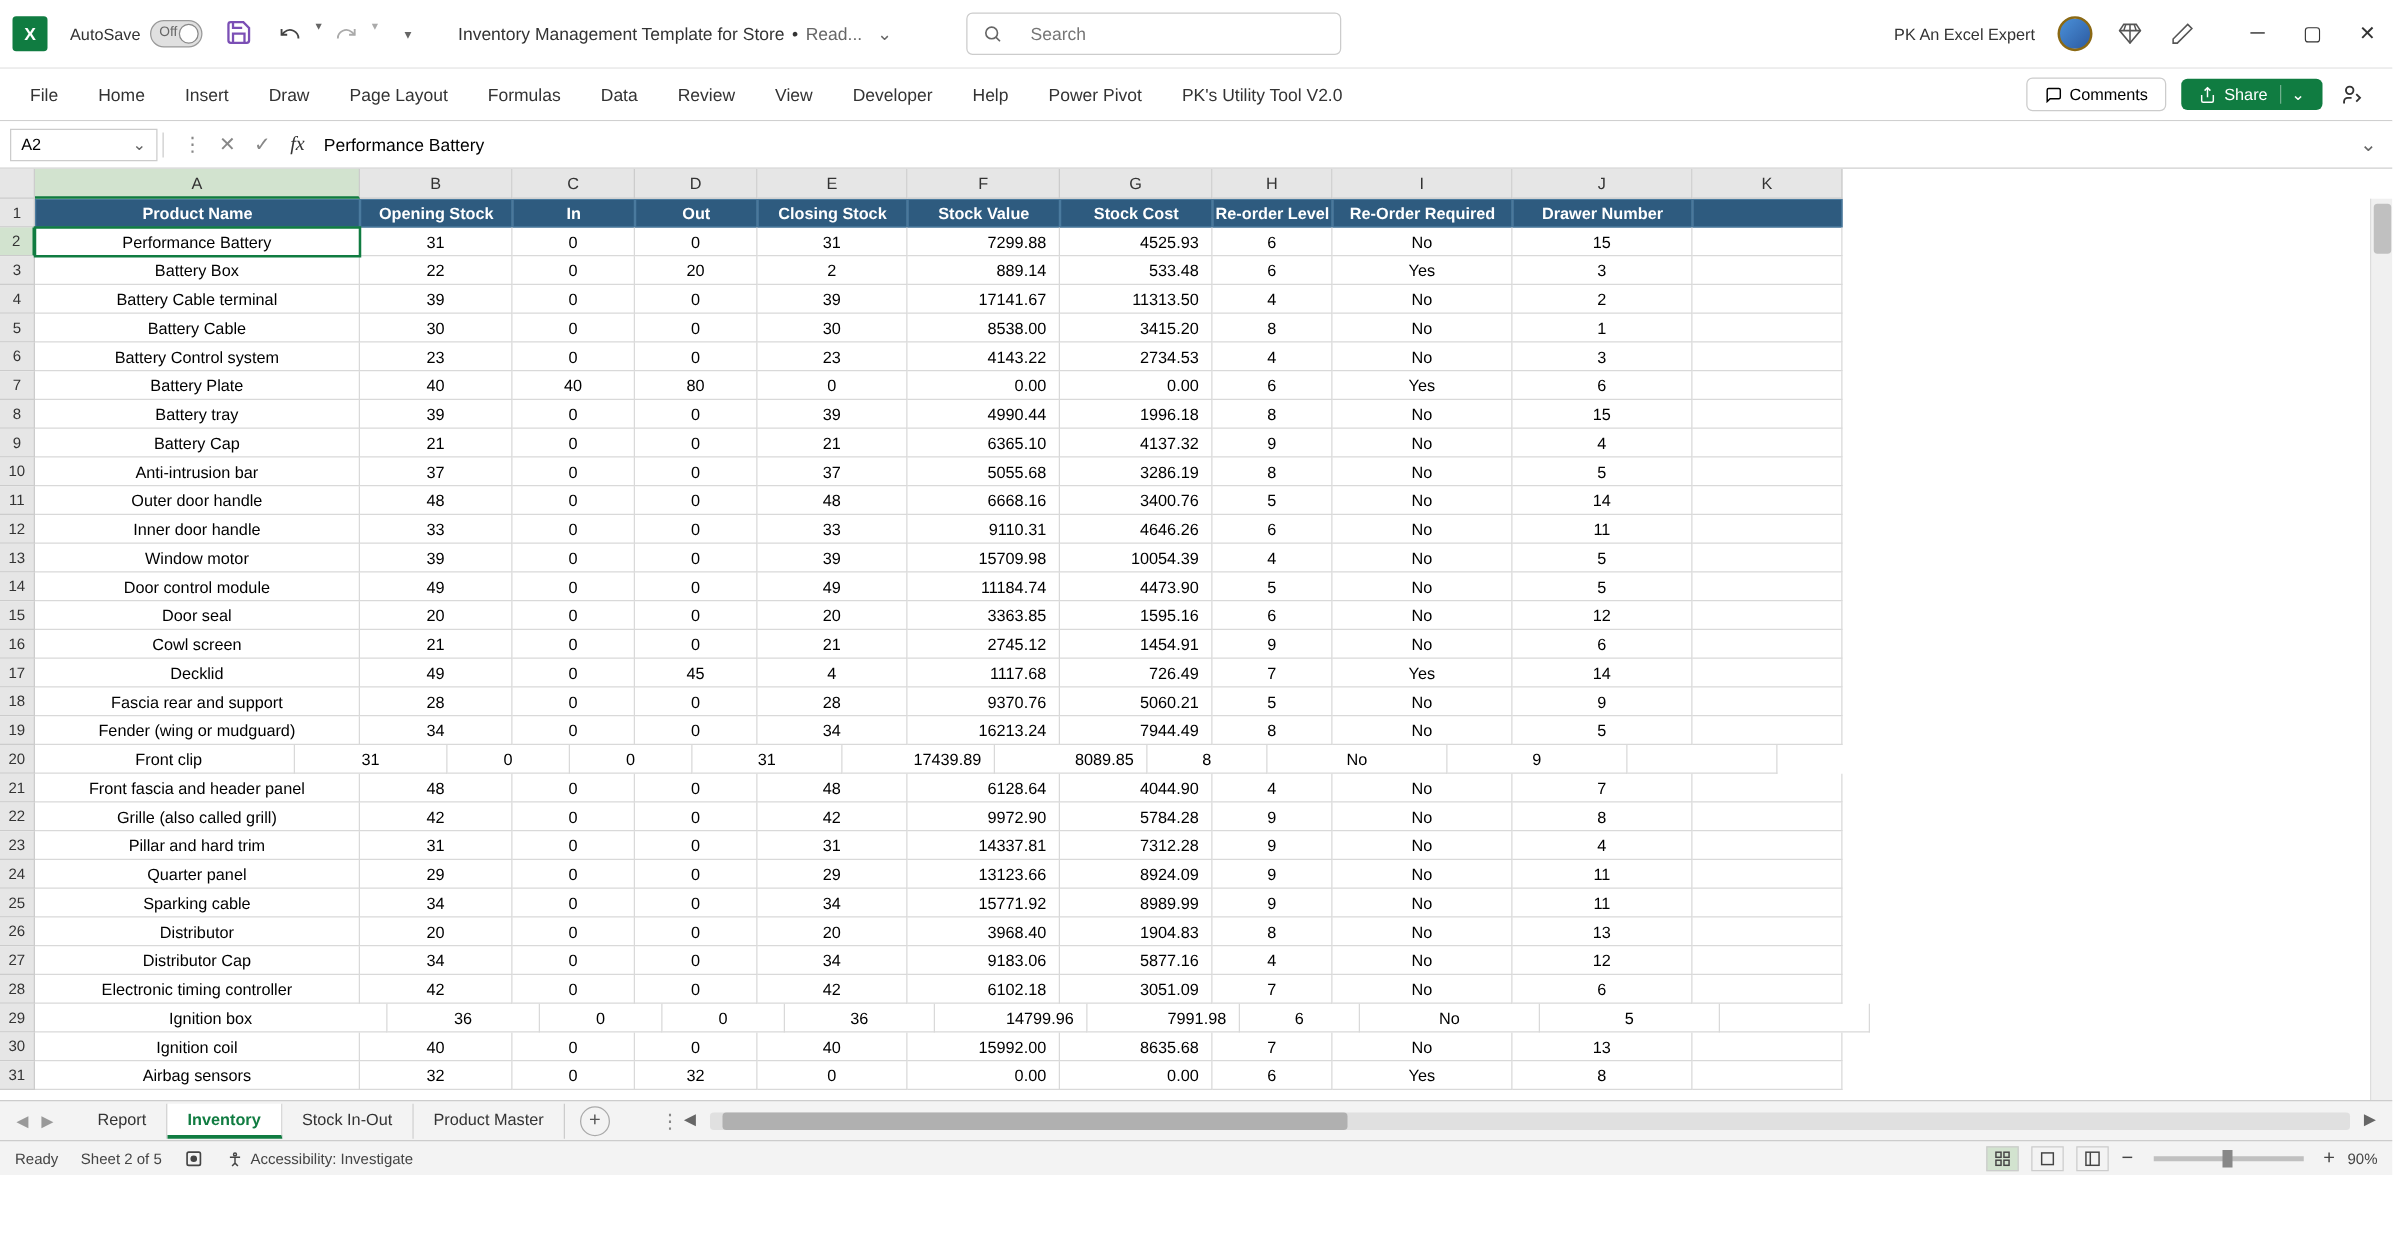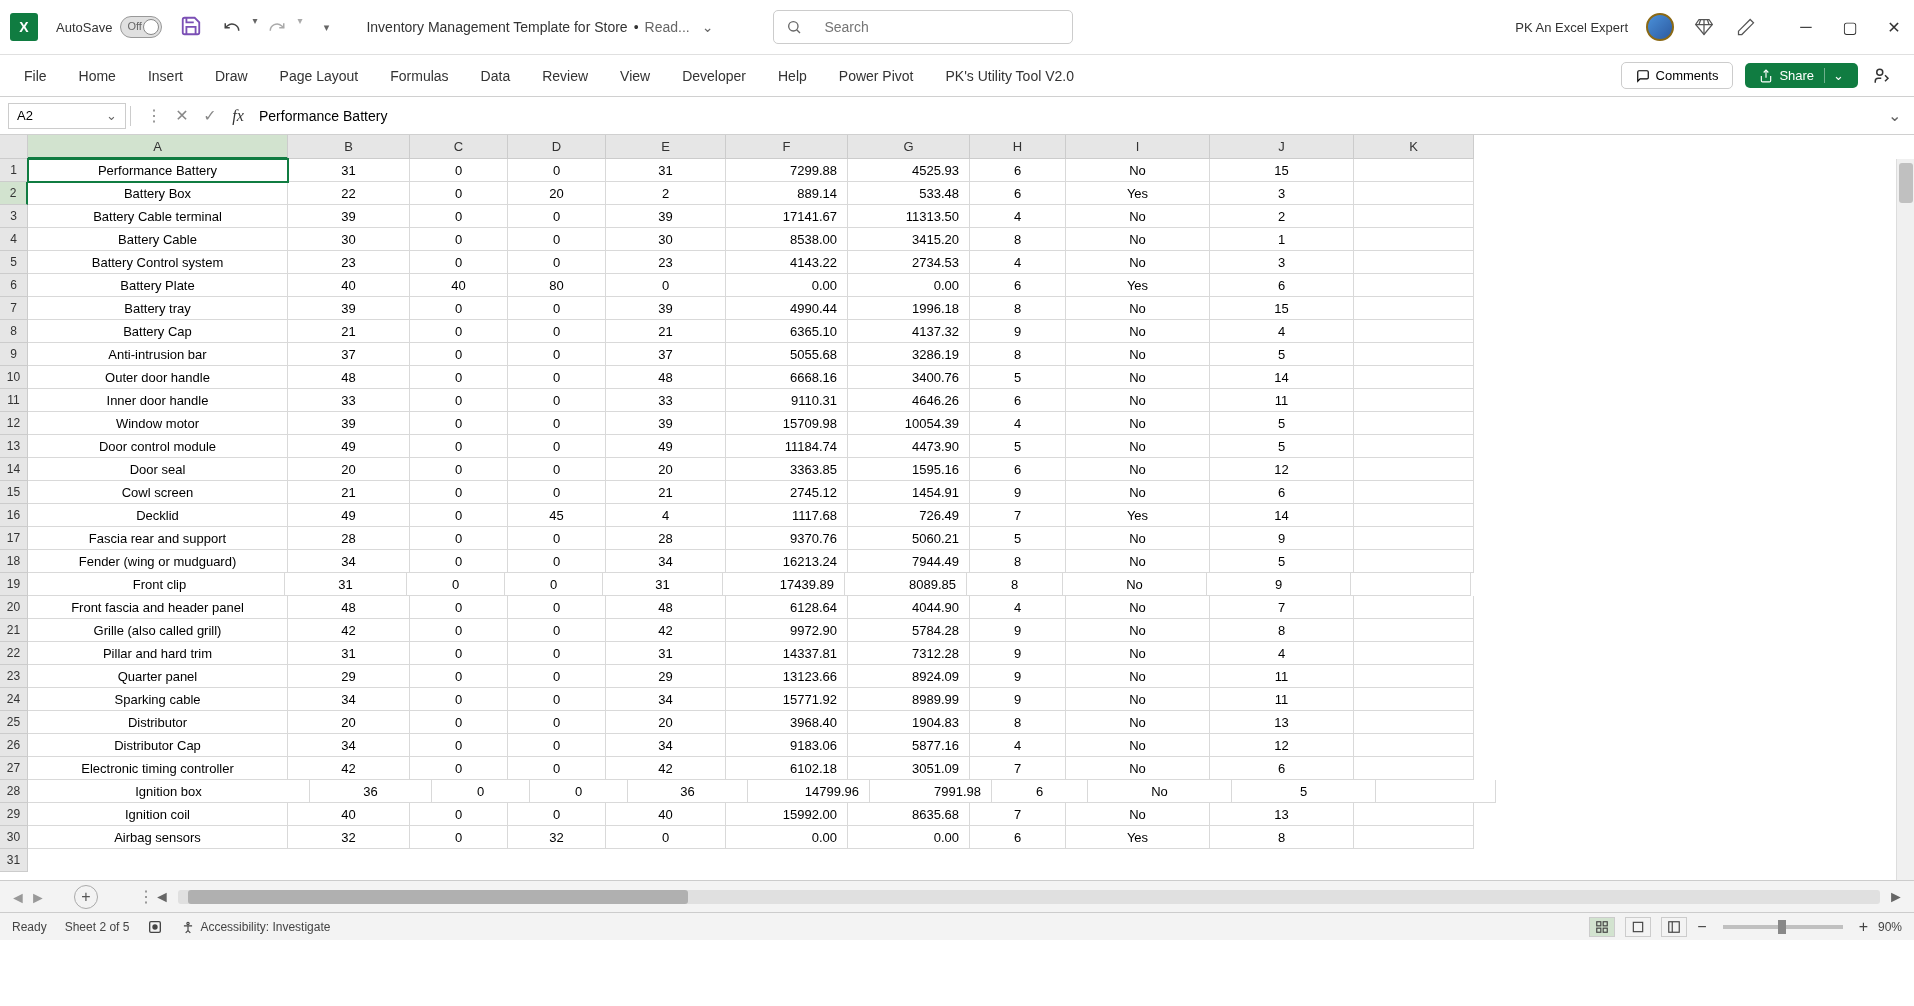--- a/index.html
+++ b/index.html
@@ -259,20 +259,33 @@
       <div class="row-head">24</div>
       <div class="row-head">25</div>
       <div class="row-head">26</div>
       <div class="row-head">27</div>
       <div class="row-head">28</div>
       <div class="row-head">29</div>
       <div class="row-head">30</div>
       <div class="row-head">31</div>
     </div>
   <div class="cells" id="cells">
+      <div class="cell-row header-row">
+        <div class="cell" style="width: 260px;">Product Name</div>
+        <div class="cell" style="width: 122px;">Opening Stock</div>
+        <div class="cell" style="width: 98px;">In</div>
+        <div class="cell" style="width: 98px;">Out</div>
+        <div class="cell" style="width: 120px;">Closing Stock</div>
+        <div class="cell" style="width: 122px;">Stock Value</div>
+        <div class="cell" style="width: 122px;">Stock Cost</div>
+        <div class="cell" style="width: 96px;">Re-order Level</div>
+        <div class="cell" style="width: 144px;">Re-Order Required</div>
+        <div class="cell" style="width: 144px;">Drawer Number</div>
+        <div class="cell" style="width: 120px;"></div>
+      </div>
       <div class="cell-row data-row">
         <div class="cell txt selected-cell" style="width: 260px;">Performance Battery</div>
         <div class="cell num2" style="width: 122px;">31</div>
         <div class="cell num2" style="width: 98px;">0</div>
         <div class="cell num2" style="width: 98px;">0</div>
         <div class="cell num2" style="width: 120px;">31</div>
         <div class="cell num" style="width: 122px;">7299.88</div>
         <div class="cell num" style="width: 122px;">4525.93</div>
         <div class="cell num2" style="width: 96px;">6</div>
         <div class="cell num2" style="width: 144px;">No</div>
@@ -494,21 +507,21 @@
         <div class="cell num2" style="width: 98px;">0</div>
         <div class="cell num2" style="width: 120px;">34</div>
         <div class="cell num" style="width: 122px;">16213.24</div>
         <div class="cell num" style="width: 122px;">7944.49</div>
         <div class="cell num2" style="width: 96px;">8</div>
         <div class="cell num2" style="width: 144px;">No</div>
         <div class="cell num2" style="width: 144px;">5</div>
         <div class="cell num2" style="width: 120px;"></div>
       </div>
       <div class="cell-row data-row">
-        <div class="cell txt" style="width: 257px; padding-left: 13px;">Front clip</div>
+        <div class="cell txt" style="width: 208px; padding-left: 13px;">Front clip</div>
         <div class="cell num2" style="width: 122px;">31</div>
         <div class="cell num2" style="width: 98px;">0</div>
         <div class="cell num2" style="width: 98px;">0</div>
         <div class="cell num2" style="width: 120px;">31</div>
         <div class="cell num" style="width: 122px;">17439.89</div>
         <div class="cell num" style="width: 122px;">8089.85</div>
         <div class="cell num2" style="width: 96px;">8</div>
         <div class="cell num2" style="width: 144px;">No</div>
         <div class="cell num2" style="width: 144px;">9</div>
         <div class="cell num2" style="width: 120px;"></div>
@@ -660,20 +673,26 @@
   <div class="vscroll">
     <div class="vscroll-thumb"></div>
   </div>
 </div>
 
 <div class="sheet-tabs">
   <div class="nav-arrows">
     <div class="nav-arrow">◄</div>
     <div class="nav-arrow">►</div>
   </div>
+  <div id="sheet-tabs-list" style="display:flex;">
+      <div class="sheet-tab">Report</div>
+      <div class="sheet-tab active">Inventory</div>
+      <div class="sheet-tab">Stock In-Out</div>
+      <div class="sheet-tab">Product Master</div>
+    </div>
   <div class="add-sheet">+</div>
   <div class="hscroll-area">
     <span style="color:#888;margin-right:auto;">⋮</span>
     <div class="hscroll-btn">◄</div>
     <div class="hscroll-track">
       <div class="hscroll-thumb"></div>
     </div>
     <div class="hscroll-btn">►</div>
   </div>
 </div>

